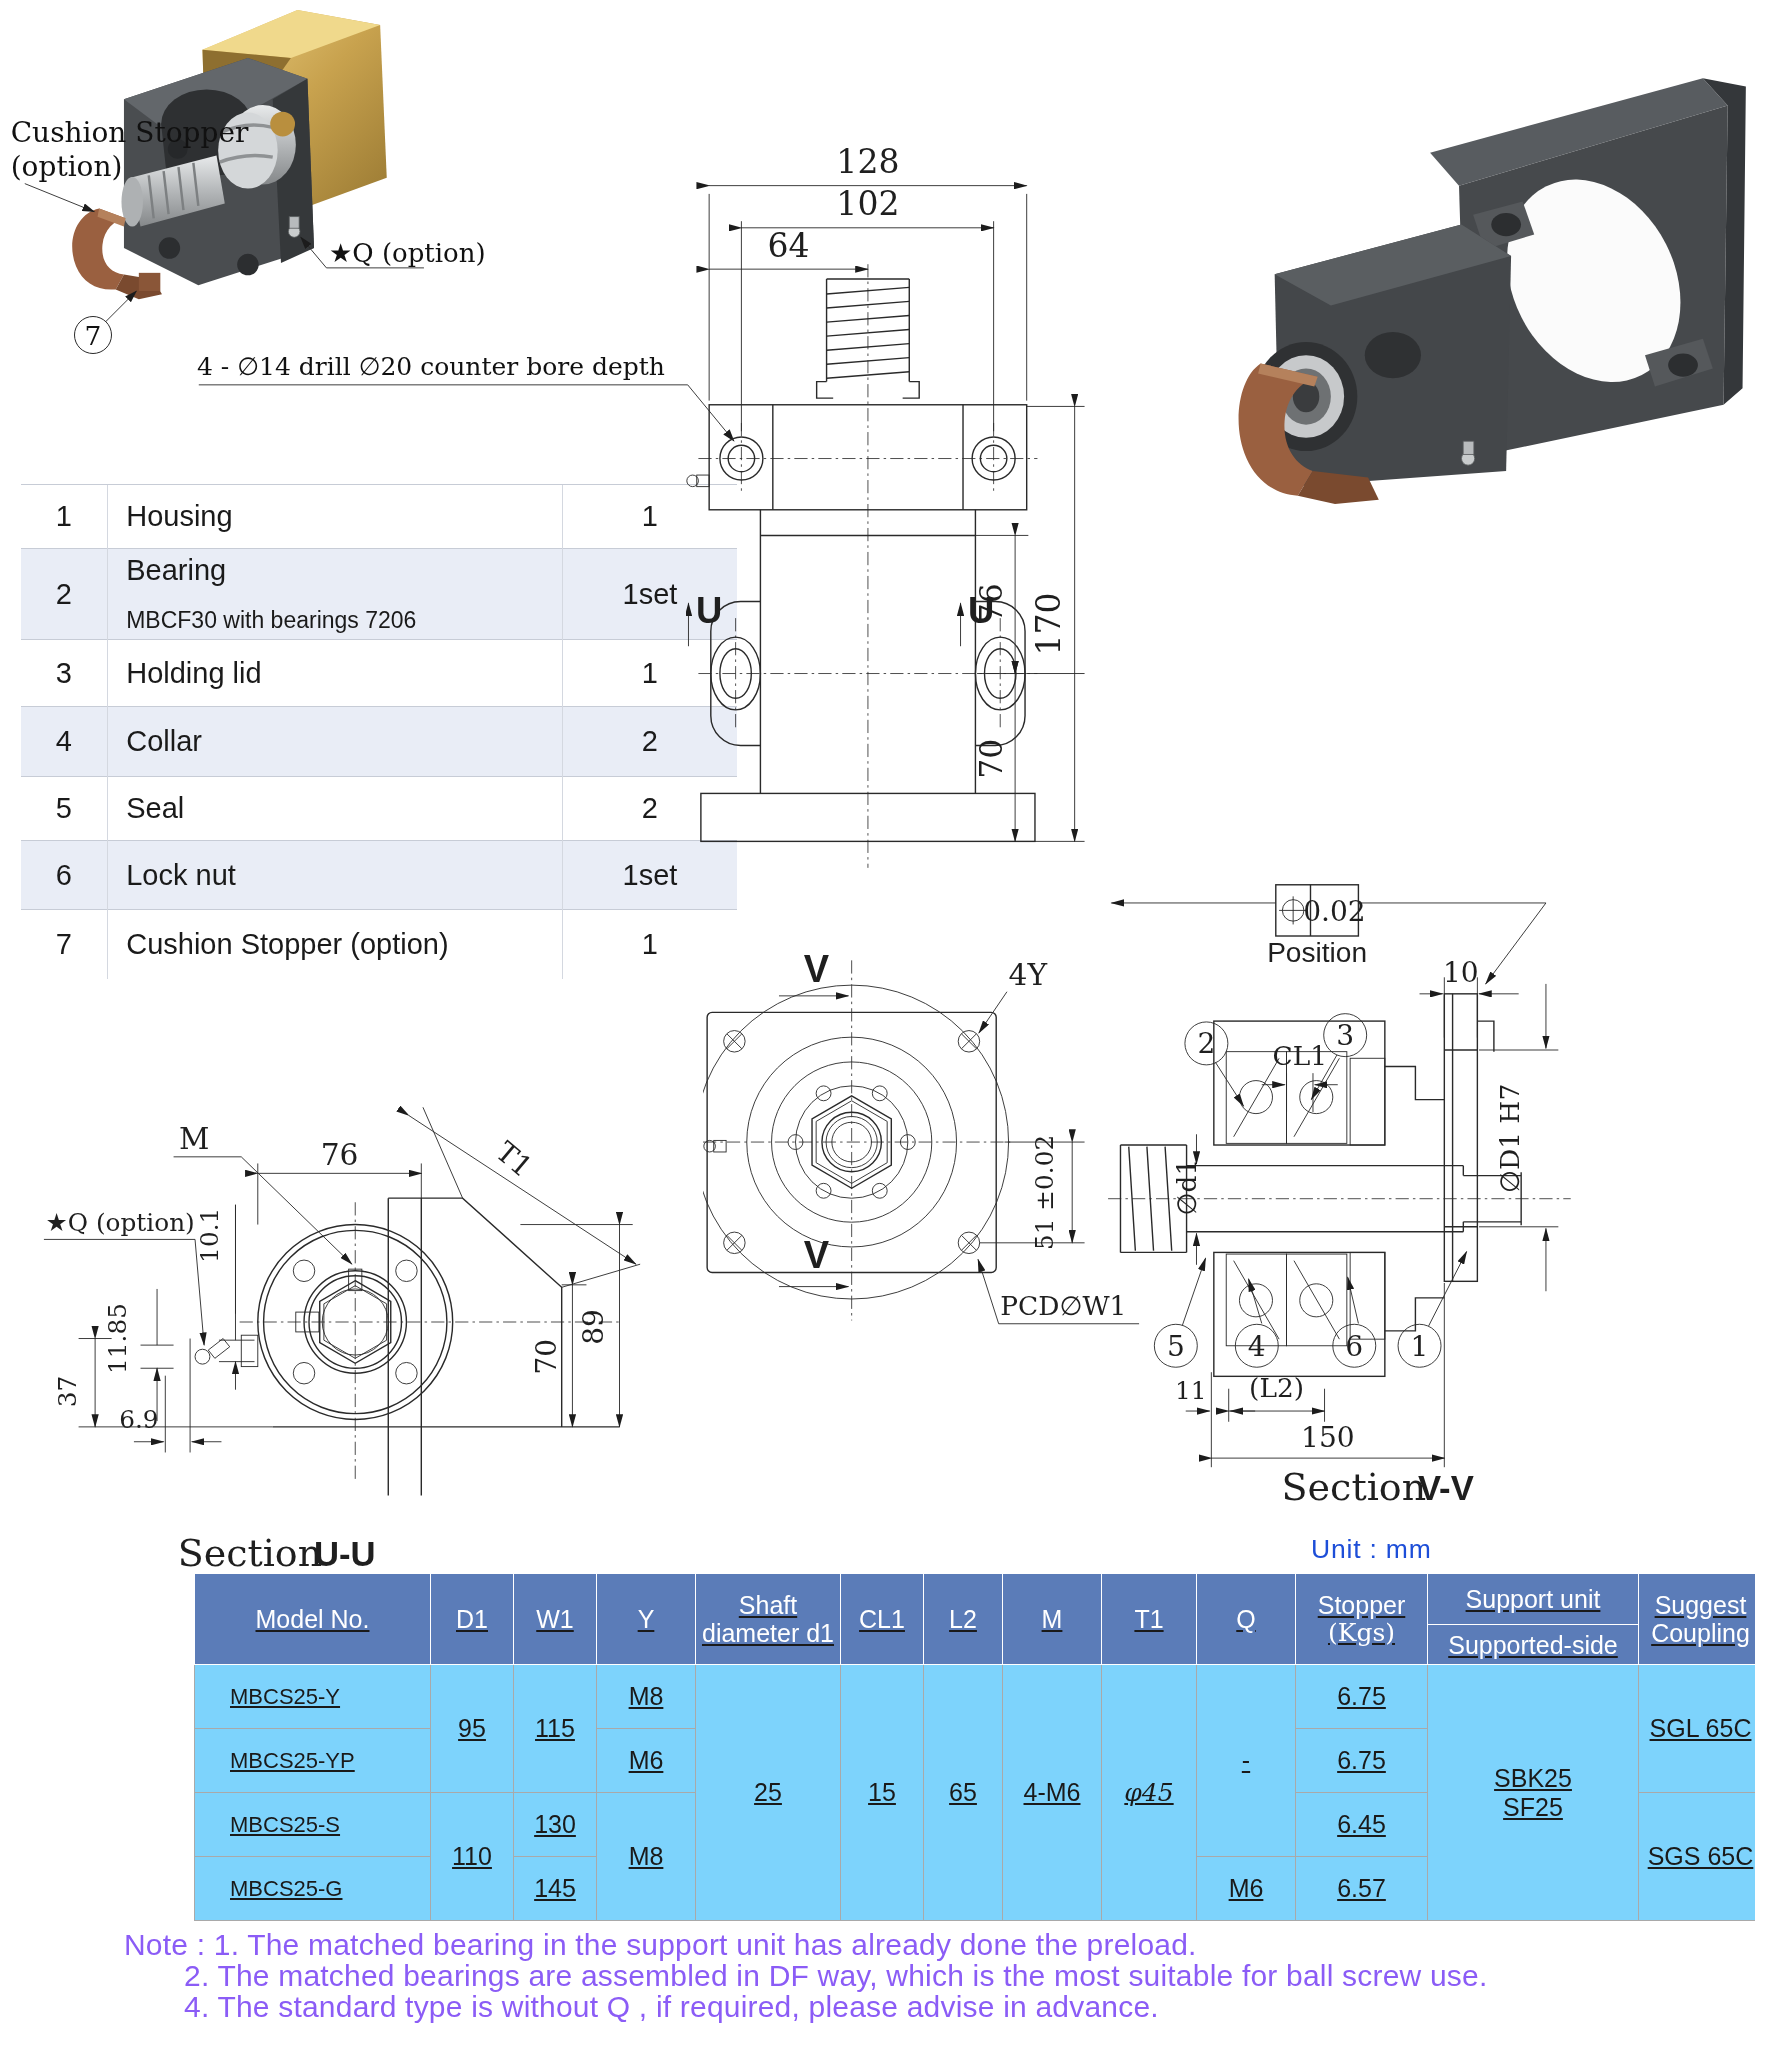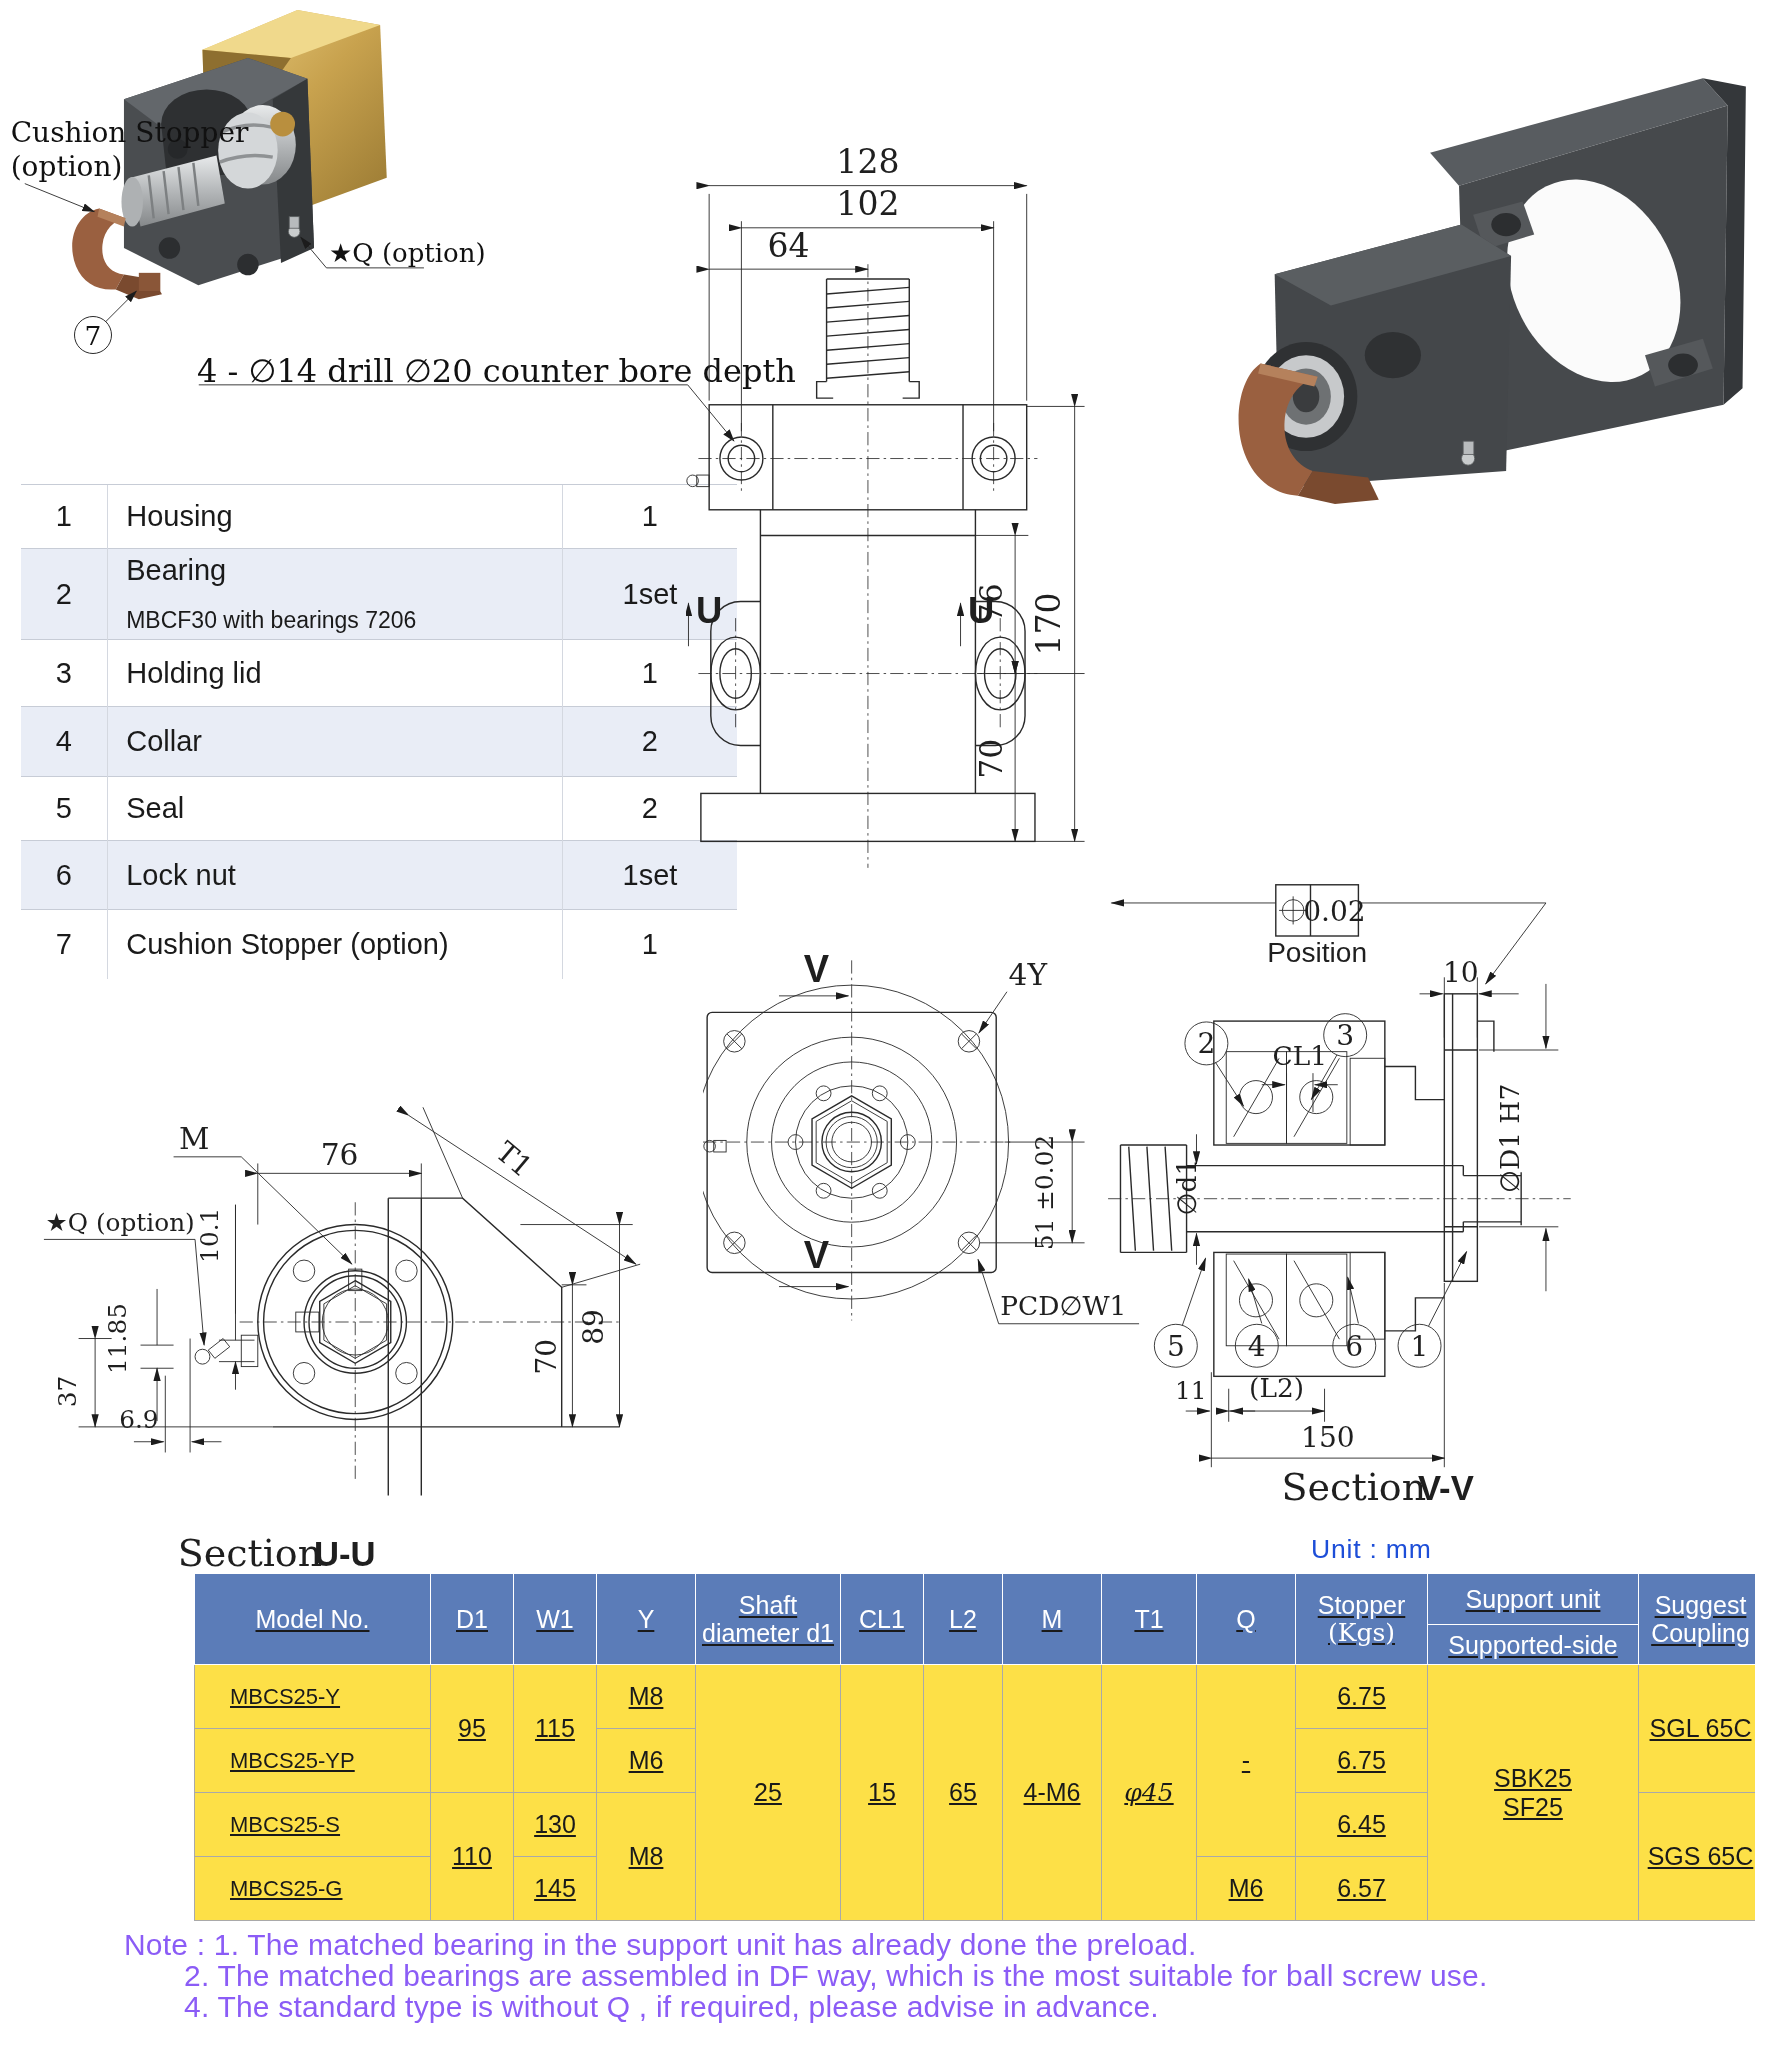--- a/index.html
+++ b/index.html
@@ -27,21 +27,21 @@
   .pt tr.alt td{background:#e9edf6;}
   .pt .c{text-align:center;}
   .pt .nm{text-align:left;padding-left:18px;}
   .pt td{border-left:0.8px solid #d4d8e0;}
   .pt td:first-child{border-left:none;}
   .pt .sub{font-size:23px;margin-top:20px;}
   
   .st{width:1566px;table-layout:fixed;font-size:24px;text-decoration:underline;}
   .st th{background:#5b7cb8;color:#fff;font-weight:normal;border:1.7px solid #fff;
          font-size:25px;line-height:28px;vertical-align:middle;padding:1.7px 3.3px;}
-  .st td{border:0.8px solid #a9a9a9;text-align:center;vertical-align:middle;background:#fde047;font-size:25px;}
+  .st td{border:0.8px solid #a9a9a9;text-align:center;vertical-align:middle;background:#7dd3fc;font-size:25px;}
   .st td.model{text-align:left;padding-left:35px;font-size:22px;}
   .st .serifsm{font-family:"DejaVu Serif",serif;}
   
   .notes{font-size:30px;line-height:31px;color:#8b5cf6;letter-spacing:0.2px;}
   .notes div{white-space:nowrap;}
   .notes .ind{padding-left:60px;}
   .unit{font-size:26.5px;color:#1d4ed8;letter-spacing:0.8px;}
 </style>
 </head>
 <body>
@@ -120,21 +120,21 @@
         <path d="M0,0L14,4.5L0,9z" fill="#1c1c1c"></path>
       </marker>
     </defs>
     <path d="M240,466 L832,466 L888,534" class="thin" marker-end="url(#oa)"></path>
   </svg>
 
   <div class="abs note-label" style="left:10.7px;top:116px">Cushion Stopper</div>
   <div class="abs note-label" style="left:10.7px;top:150px">(option)</div>
   <div class="abs balloon" style="left:74px;top:316px">7</div>
   <div class="abs note-label" style="left:329px;top:238px;font-size:26px">★Q (option)</div>
-  <div class="abs note-label" style="left:197px;top:352px;font-size:32px">4 - ∅14 drill ∅20 counter bore depth</div>
+  <div class="abs note-label" style="left:197px;top:352px;font-size:25px">4 - ∅14 drill ∅20 counter bore depth</div>
 
   <svg class="abs" style="left:1182px;top:8.3px" width="597" height="496" viewBox="0 0 722 600">
     <g>
       <polygon points="300,175 630,85 660,118 335,215" fill="#585c60"></polygon>
       <polygon points="335,215 660,118 655,480 345,545" fill="#46494c"></polygon>
       <polygon points="630,85 660,118 655,480 678,460 682,95" fill="#34373a"></polygon>
       <ellipse cx="498" cy="330" rx="98" ry="128" transform="rotate(-27 498 330)" fill="#fbfbfb"></ellipse>
       <path d="M352,250 l60,-16 14,40 -60,18 z" fill="#55585b"></path>
       <path d="M560,420 l70,-20 12,36 -70,22 z" fill="#55585b"></path>
       <ellipse cx="392" cy="262" rx="18" ry="14" fill="#2c2e30"></ellipse>

